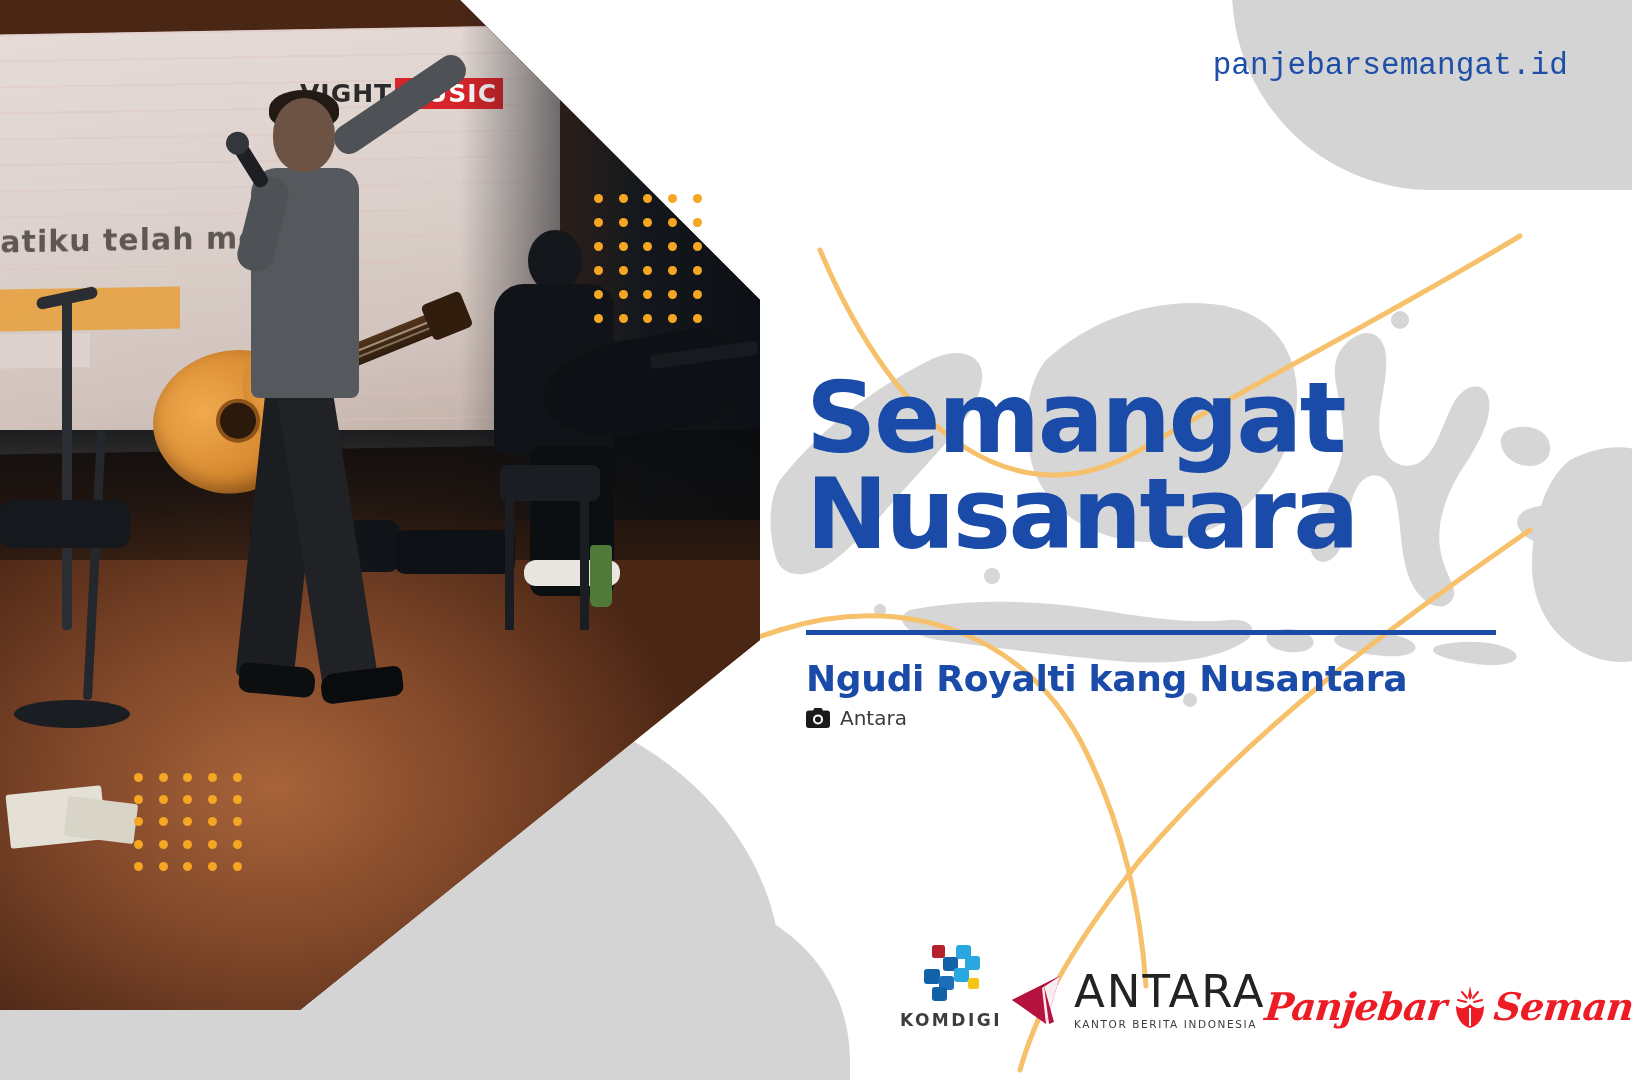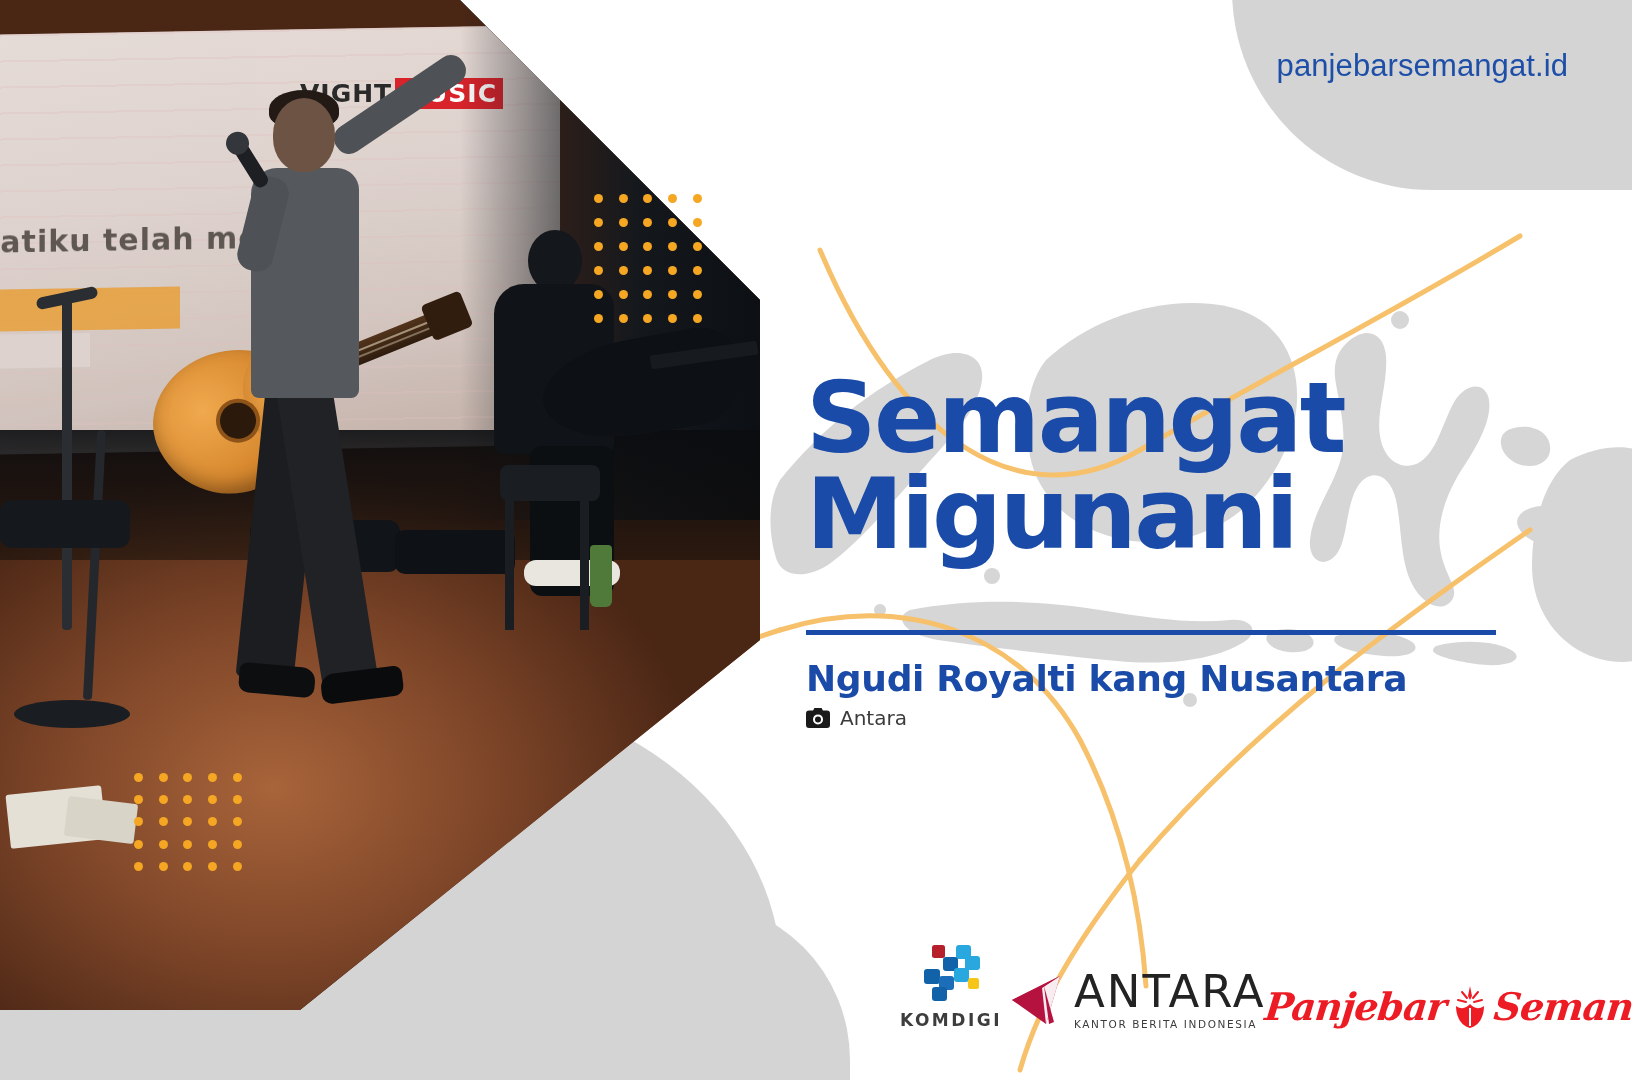--- a/index.html
+++ b/index.html
@@ -221,21 +221,21 @@
 
   
   .site-url {
     position:absolute;
     right:64px; top:48px;
     z-index:10;
     font-size:31px;
     font-weight:400;
     color:#1d4fa8;
     letter-spacing:0.1px;
-    font-family:Liberation Sans, sans-serif;
+    font-family:Liberation Mono, monospace;
   }
 
   .headline {
     position:absolute;
     left:806px; top:370px;
     z-index:10;
     width:700px;
   }
   .headline .line {
     font-family:"DejaVu Sans", sans-serif;
@@ -501,21 +501,21 @@
       <span class="dot"></span>
       <span class="dot"></span>
       <span class="dot"></span>
       <span class="dot"></span>
   </div>
 
   <div class="site-url">panjebarsemangat.id</div>
 
   <div class="headline">
     <div class="line">Semangat</div>
-    <div class="line">Migunani</div>
+    <div class="line">Nusantara</div>
   </div>
   <div class="rule"></div>
   <div class="subhead">Ngudi Royalti kang Nusantara</div>
 
   <div class="credit">
     <span class="cam-icon">
       <svg viewBox="0 0 24 20" xmlns="http://www.w3.org/2000/svg">
         <path d="M8.4 0 h7.2 l1.3 2.4 H21 a3 3 0 0 1 3 3 V17 a3 3 0 0 1 -3 3 H3 a3 3 0 0 1 -3 -3 V5.4 a3 3 0 0 1 3 -3 h4.1 Z" fill="#1a1a1a"></path>
         <circle cx="12" cy="11.4" r="5" fill="#ffffff"></circle>
         <circle cx="12" cy="11.4" r="3" fill="#1a1a1a"></circle>

